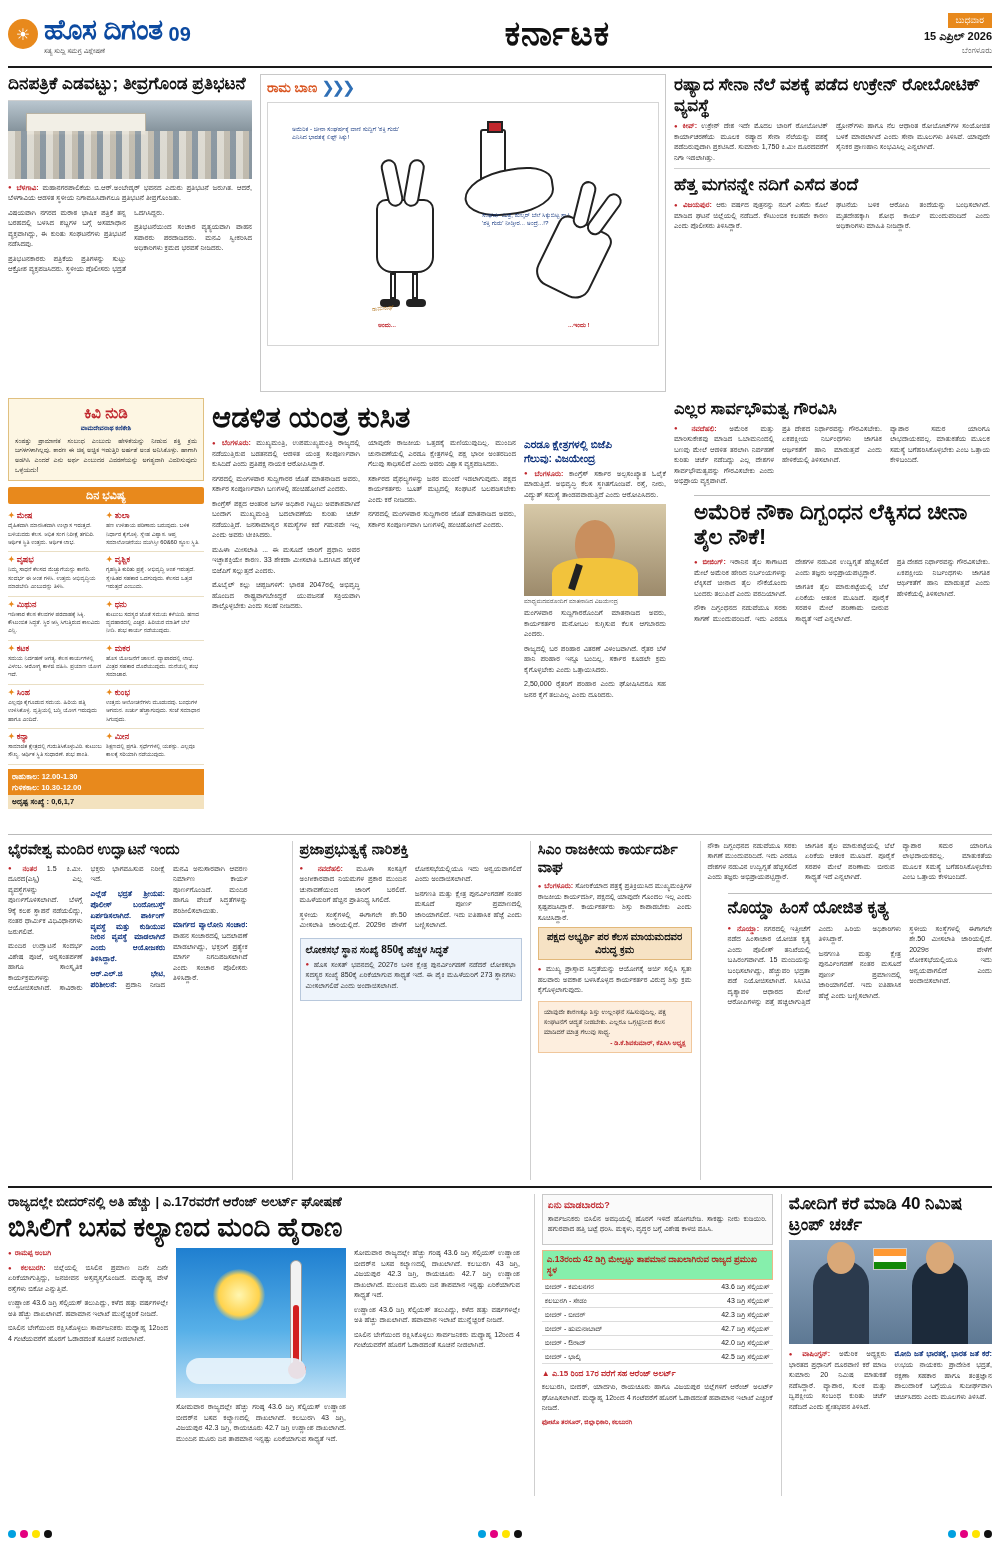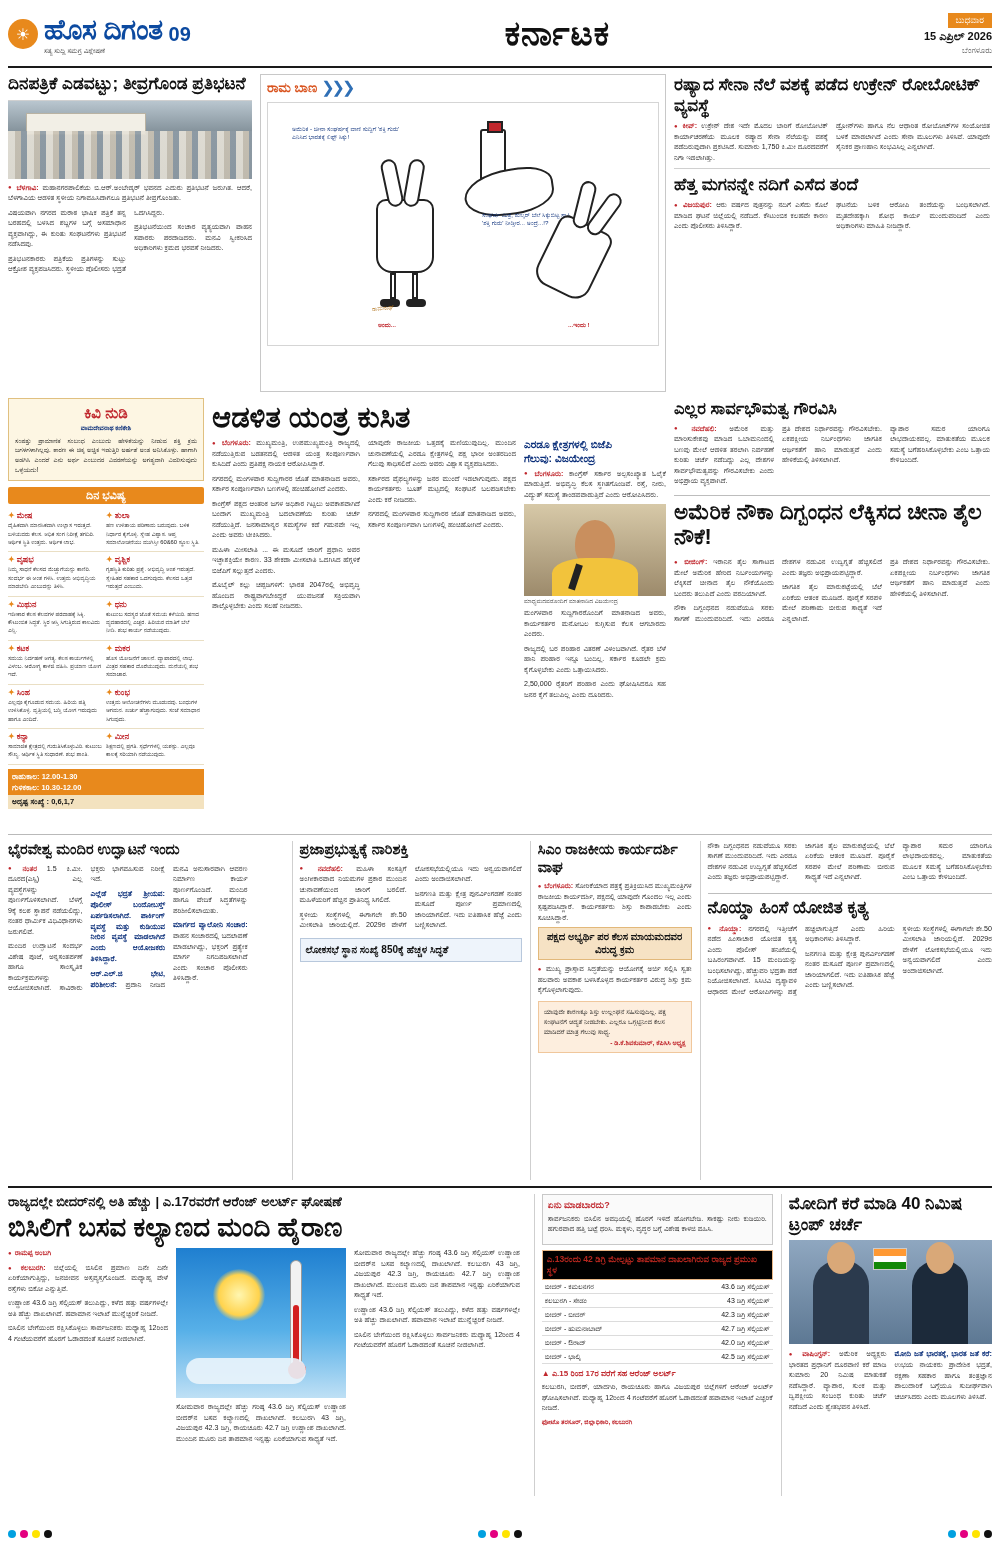--- a/index.html
+++ b/index.html
@@ -103,21 +103,21 @@
   .cap { font-size:6px; color:#444; margin-top:2px;}
 
   .mid-right { width:316px; }
   .rhl { font-size:16.5px; font-weight:bold; line-height:1.25; }
   .rhl-big { font-size:21.5px; font-weight:bold; line-height:1.2; }
 
   
   .low-grid { display:flex; gap:8px; margin-top:6px; height:346px; }
   .lg1 { width:246px; } .lg2 { width:236px;margin-left:36px; } .lg3 { width:166px; } .lg4 { width:300px; }
   .sec-hl { font-size:14.5px; font-weight:bold; line-height:1.22; }
-  .bdr-top { border-top:1px solid #bdbdbd; padding-top:4px; margin-top:5px;}
+  .bdr-top { border-top:1px solid #bdbdbd; padding-top:4px; margin-top:5px;margin-left:20px;}
   .boxed { border:1px solid #b8c8dc; background:#eef4fb; padding:5px; margin-top:5px;}
   .boxed .bt { font-weight:bold; font-size:10px; line-height:1.2; }
   .quote-box { background:#fdeede; border:1px solid #f0c79c; padding:5px; margin-top:5px;}
   .quote-box .qt { font-size:6.6px; line-height:1.5; }
   .quote-box .attr { text-align:right; font-weight:bold; color:#c0272d; font-size:6.6px; margin-top:3px;}
   .orange-head { background:#f6e2c4; border:1px solid #e2b87a; font-weight:bold; font-size:10px; text-align:center; padding:3px; line-height:1.25;}
   .mini-hd { font-weight:bold; font-size:7.4px; color:#0b2f7a; }
 
   
   .bot-wrap { margin-top:6px; border-top:2px solid #1a1a1a; padding-top:6px; height:310px; display:flex; gap:8px;}
@@ -129,21 +129,21 @@
   .sun-photo { width:100%; height:150px; position:relative; overflow:hidden;
     background:linear-gradient(180deg,#1f7fd0 0%,#57b0e8 55%,#bfe0f5 100%);}
   .sun { position:absolute; left:22%; top:14%; width:52px; height:52px; border-radius:50%;
     background:radial-gradient(circle,#fff6b0 0%,#ffd34d 55%,rgba(255,200,60,0) 72%); }
   .therm { position:absolute; right:26%; top:8%; width:12px; height:110px; background:#f2f2f2; border:1px solid #999; border-radius:6px;}
   .therm .merc { position:absolute; bottom:0; left:2px; width:6px; height:64px; background:#d32020; border-radius:3px;}
   .therm .bulb { position:absolute; bottom:-10px; left:-3px; width:18px; height:18px; border-radius:50%; background:#d32020;}
   .cloud { position:absolute; bottom:14px; left:6%; width:120px; height:26px; background:#eaf4fb; border-radius:14px; opacity:.9;}
   .qbox { border:1px solid #c8c8c8; background:#fafafa; padding:5px; }
   .qbox .qh { font-weight:bold; color:#c0272d; font-size:9px; }
-  .tbl-title { background:#000000; border:1px solid #e9b887; font-weight:bold; font-size:8.6px; padding:3px 4px; color:#b3261e; line-height:1.3;}
+  .tbl-title { background:#86efac; border:1px solid #e9b887; font-weight:bold; font-size:8.6px; padding:3px 4px; color:#b3261e; line-height:1.3;}
   table.temps { width:100%; border-collapse:collapse; font-size:7px;}
   table.temps td { border-bottom:1px solid #dcdcdc; padding:2.5px 3px;}
   table.temps td.v { text-align:right; white-space:nowrap;}
   .modi-photo { width:100%; height:104px; background:linear-gradient(180deg,#8fa7c0,#5d7893); position:relative; overflow:hidden;}
   .modi-photo .p1,.modi-photo .p2 { position:absolute; bottom:0; width:56px; height:84px; background:#2b3a4d; border-radius:26px 26px 0 0;}
   .modi-photo .p1 { left:24px;} .modi-photo .p2 { right:24px; background:#1c2a3a;}
   .modi-photo .h1,.modi-photo .h2 { position:absolute; width:28px; height:32px; border-radius:50%; background:#d9a878;}
   .modi-photo .h1 { left:38px; bottom:70px;} .modi-photo .h2 { right:38px; bottom:70px;}
   .flag { position:absolute; top:8px; left:50%; transform:translateX(-50%); width:34px; height:22px;
      background:linear-gradient(180deg,#ff9933 33%,#fff 33% 66%,#138808 66%); border:1px solid #ccc;}
@@ -396,20 +396,23 @@
     <div class="lg2 vrule" style="padding-left:7px;">
       <div class="sec-hl">ಪ್ರಜಾಪ್ರಭುತ್ವಕ್ಕೆ ನಾರಿಶಕ್ತಿ</div>
       <div class="body-text cols2" style="margin-top:5px;">
         <p><span class="dot"></span><span class="bureau">ನವದೆಹಲಿ:</span>
           <span>ಮಹಿಳಾ ಸಂಸತ್ತಿಗೆ ಅಂಗೀಕಾರವಾದ ನಿಯಮಗಳ ಪ್ರಕಾರ ಮುಂದಿನ ಚುನಾವಣೆಯಿಂದ ಜಾರಿಗೆ ಬರಲಿದೆ. ಮಹಿಳೆಯರಿಗೆ ಹೆಚ್ಚಿನ ಪ್ರಾತಿನಿಧ್ಯ ಸಿಗಲಿದೆ.</span></p>
         <p>ಸ್ಥಳೀಯ ಸಂಸ್ಥೆಗಳಲ್ಲಿ ಈಗಾಗಲೇ ಶೇ.50 ಮೀಸಲಾತಿ ಜಾರಿಯಲ್ಲಿದೆ. 2029ರ ವೇಳೆಗೆ ಲೋಕಸಭೆಯಲ್ಲಿಯೂ ಇದು ಅನ್ವಯವಾಗಲಿದೆ ಎಂದು ಅಂದಾಜಿಸಲಾಗಿದೆ.</p>
         <p>ಜನಗಣತಿ ಮತ್ತು ಕ್ಷೇತ್ರ ಪುನರ್ವಿಂಗಡಣೆ ನಂತರ ಮಸೂದೆ ಪೂರ್ಣ ಪ್ರಮಾಣದಲ್ಲಿ ಜಾರಿಯಾಗಲಿದೆ. ಇದು ಐತಿಹಾಸಿಕ ಹೆಜ್ಜೆ ಎಂದು ಬಣ್ಣಿಸಲಾಗಿದೆ.</p>
       </div>
       <div class="boxed">
         <div class="bt">ಲೋಕಸಭೆ ಸ್ಥಾನ ಸಂಖ್ಯೆ 850ಕ್ಕೆ ಹೆಚ್ಚಳ ಸಿದ್ಧತೆ</div>
+        <div class="body-text" style="margin-top:4px;">
+          <p><span class="dot"></span><span>ಹೊಸ ಸಂಸತ್ ಭವನದಲ್ಲಿ 2027ರ ಬಳಿಕ ಕ್ಷೇತ್ರ ಪುನರ್ವಿಂಗಡಣೆ ನಡೆದರೆ ಲೋಕಸಭಾ ಸದಸ್ಯರ ಸಂಖ್ಯೆ 850ಕ್ಕೆ ಏರಿಕೆಯಾಗುವ ಸಾಧ್ಯತೆ ಇದೆ. ಈ ಪೈಕಿ ಮಹಿಳೆಯರಿಗೆ 273 ಸ್ಥಾನಗಳು ಮೀಸಲಾಗಲಿವೆ ಎಂದು ಅಂದಾಜಿಸಲಾಗಿದೆ.</span></p>
+        </div>
       </div>
     </div>
 
     <div class="lg3 vrule" style="padding-left:7px;">
       <div class="sec-hl">ಸಿಎಂ ರಾಜಕೀಯ ಕಾರ್ಯದರ್ಶಿ ವಾಘ</div>
       <div class="body-text" style="margin-top:5px;">
         <p><span class="dot"></span><span class="bureau">ಬೆಂಗಳೂರು:</span>
           <span>ಸೋರಿಕೆಯಾದ ಪತ್ರಕ್ಕೆ ಪ್ರತಿಕ್ರಿಯಿಸಿದ ಮುಖ್ಯಮಂತ್ರಿಗಳ ರಾಜಕೀಯ ಕಾರ್ಯದರ್ಶಿ, ಪಕ್ಷದಲ್ಲಿ ಯಾವುದೇ ಗೊಂದಲ ಇಲ್ಲ ಎಂದು ಸ್ಪಷ್ಟಪಡಿಸಿದ್ದಾರೆ. ಕಾರ್ಯಕರ್ತರು ಶಿಸ್ತು ಕಾಪಾಡಬೇಕು ಎಂದು ಸೂಚಿಸಿದ್ದಾರೆ.</span></p>
       </div>
       <div class="orange-head">ಪಕ್ಷದ ಅಭ್ಯರ್ಥಿ ಪರ ಕೆಲಸ ಮಾಯಮದವರ ವಿರುದ್ಧ ಕ್ರಮ</div>

